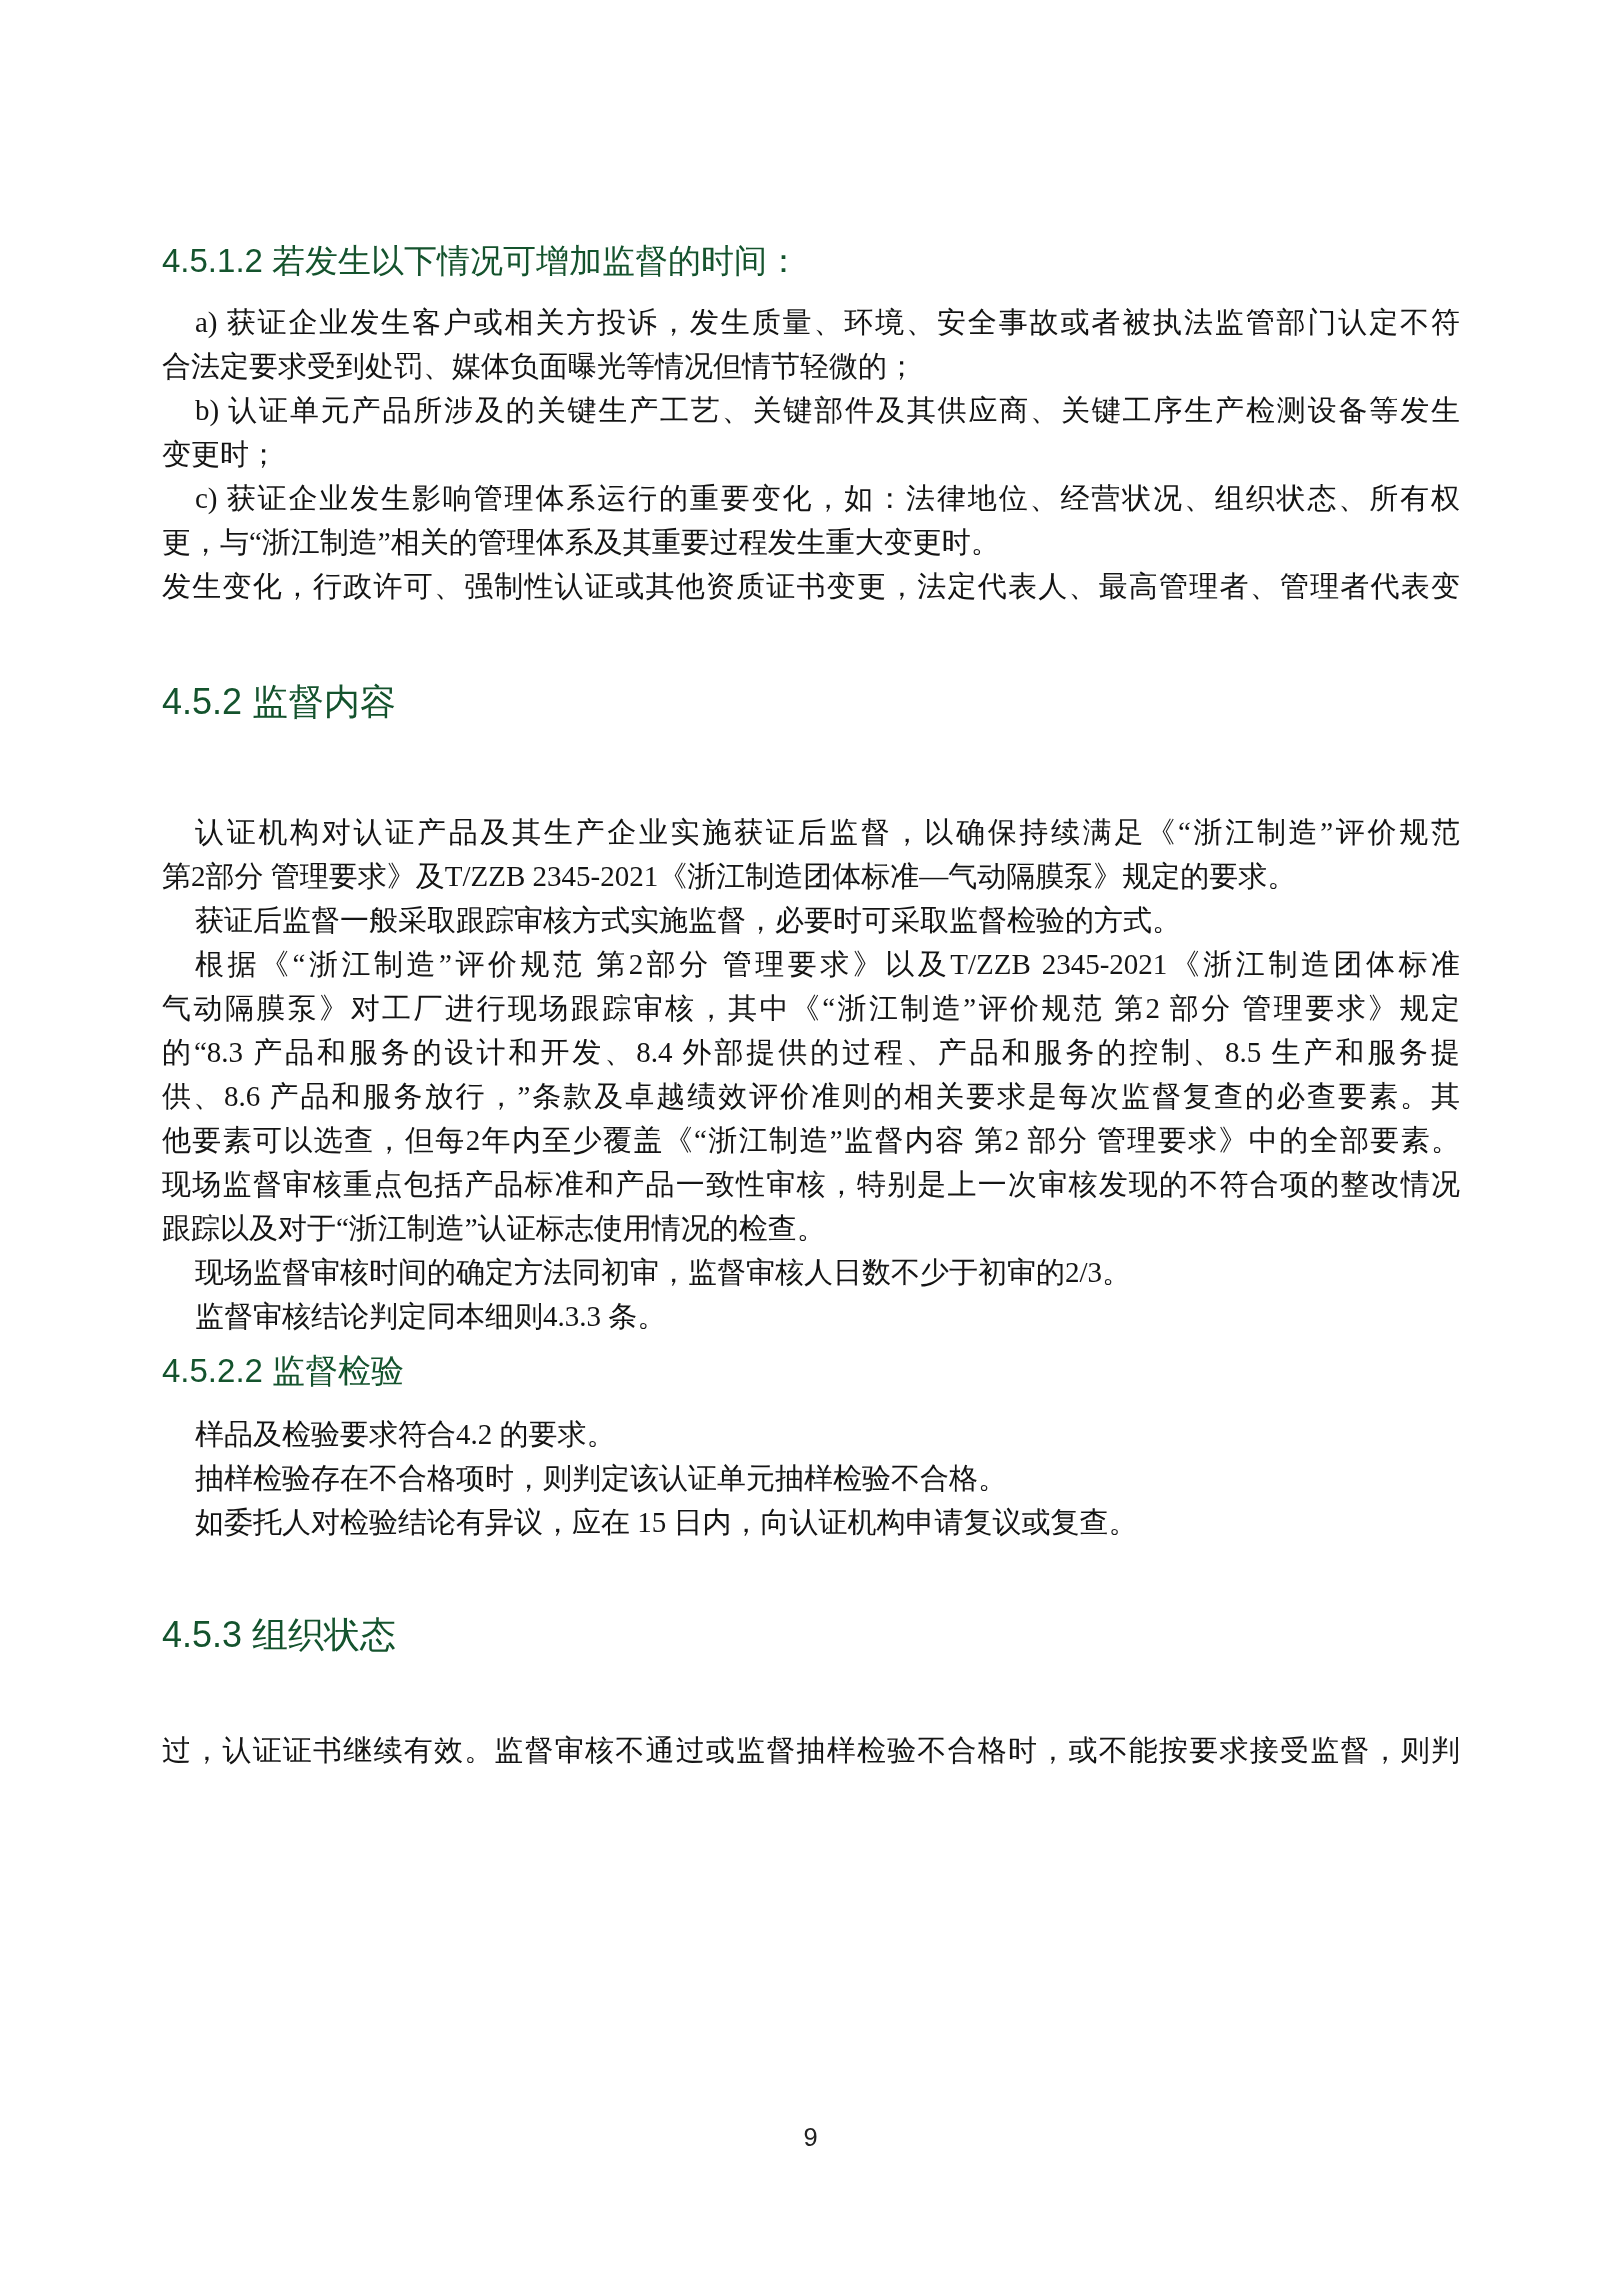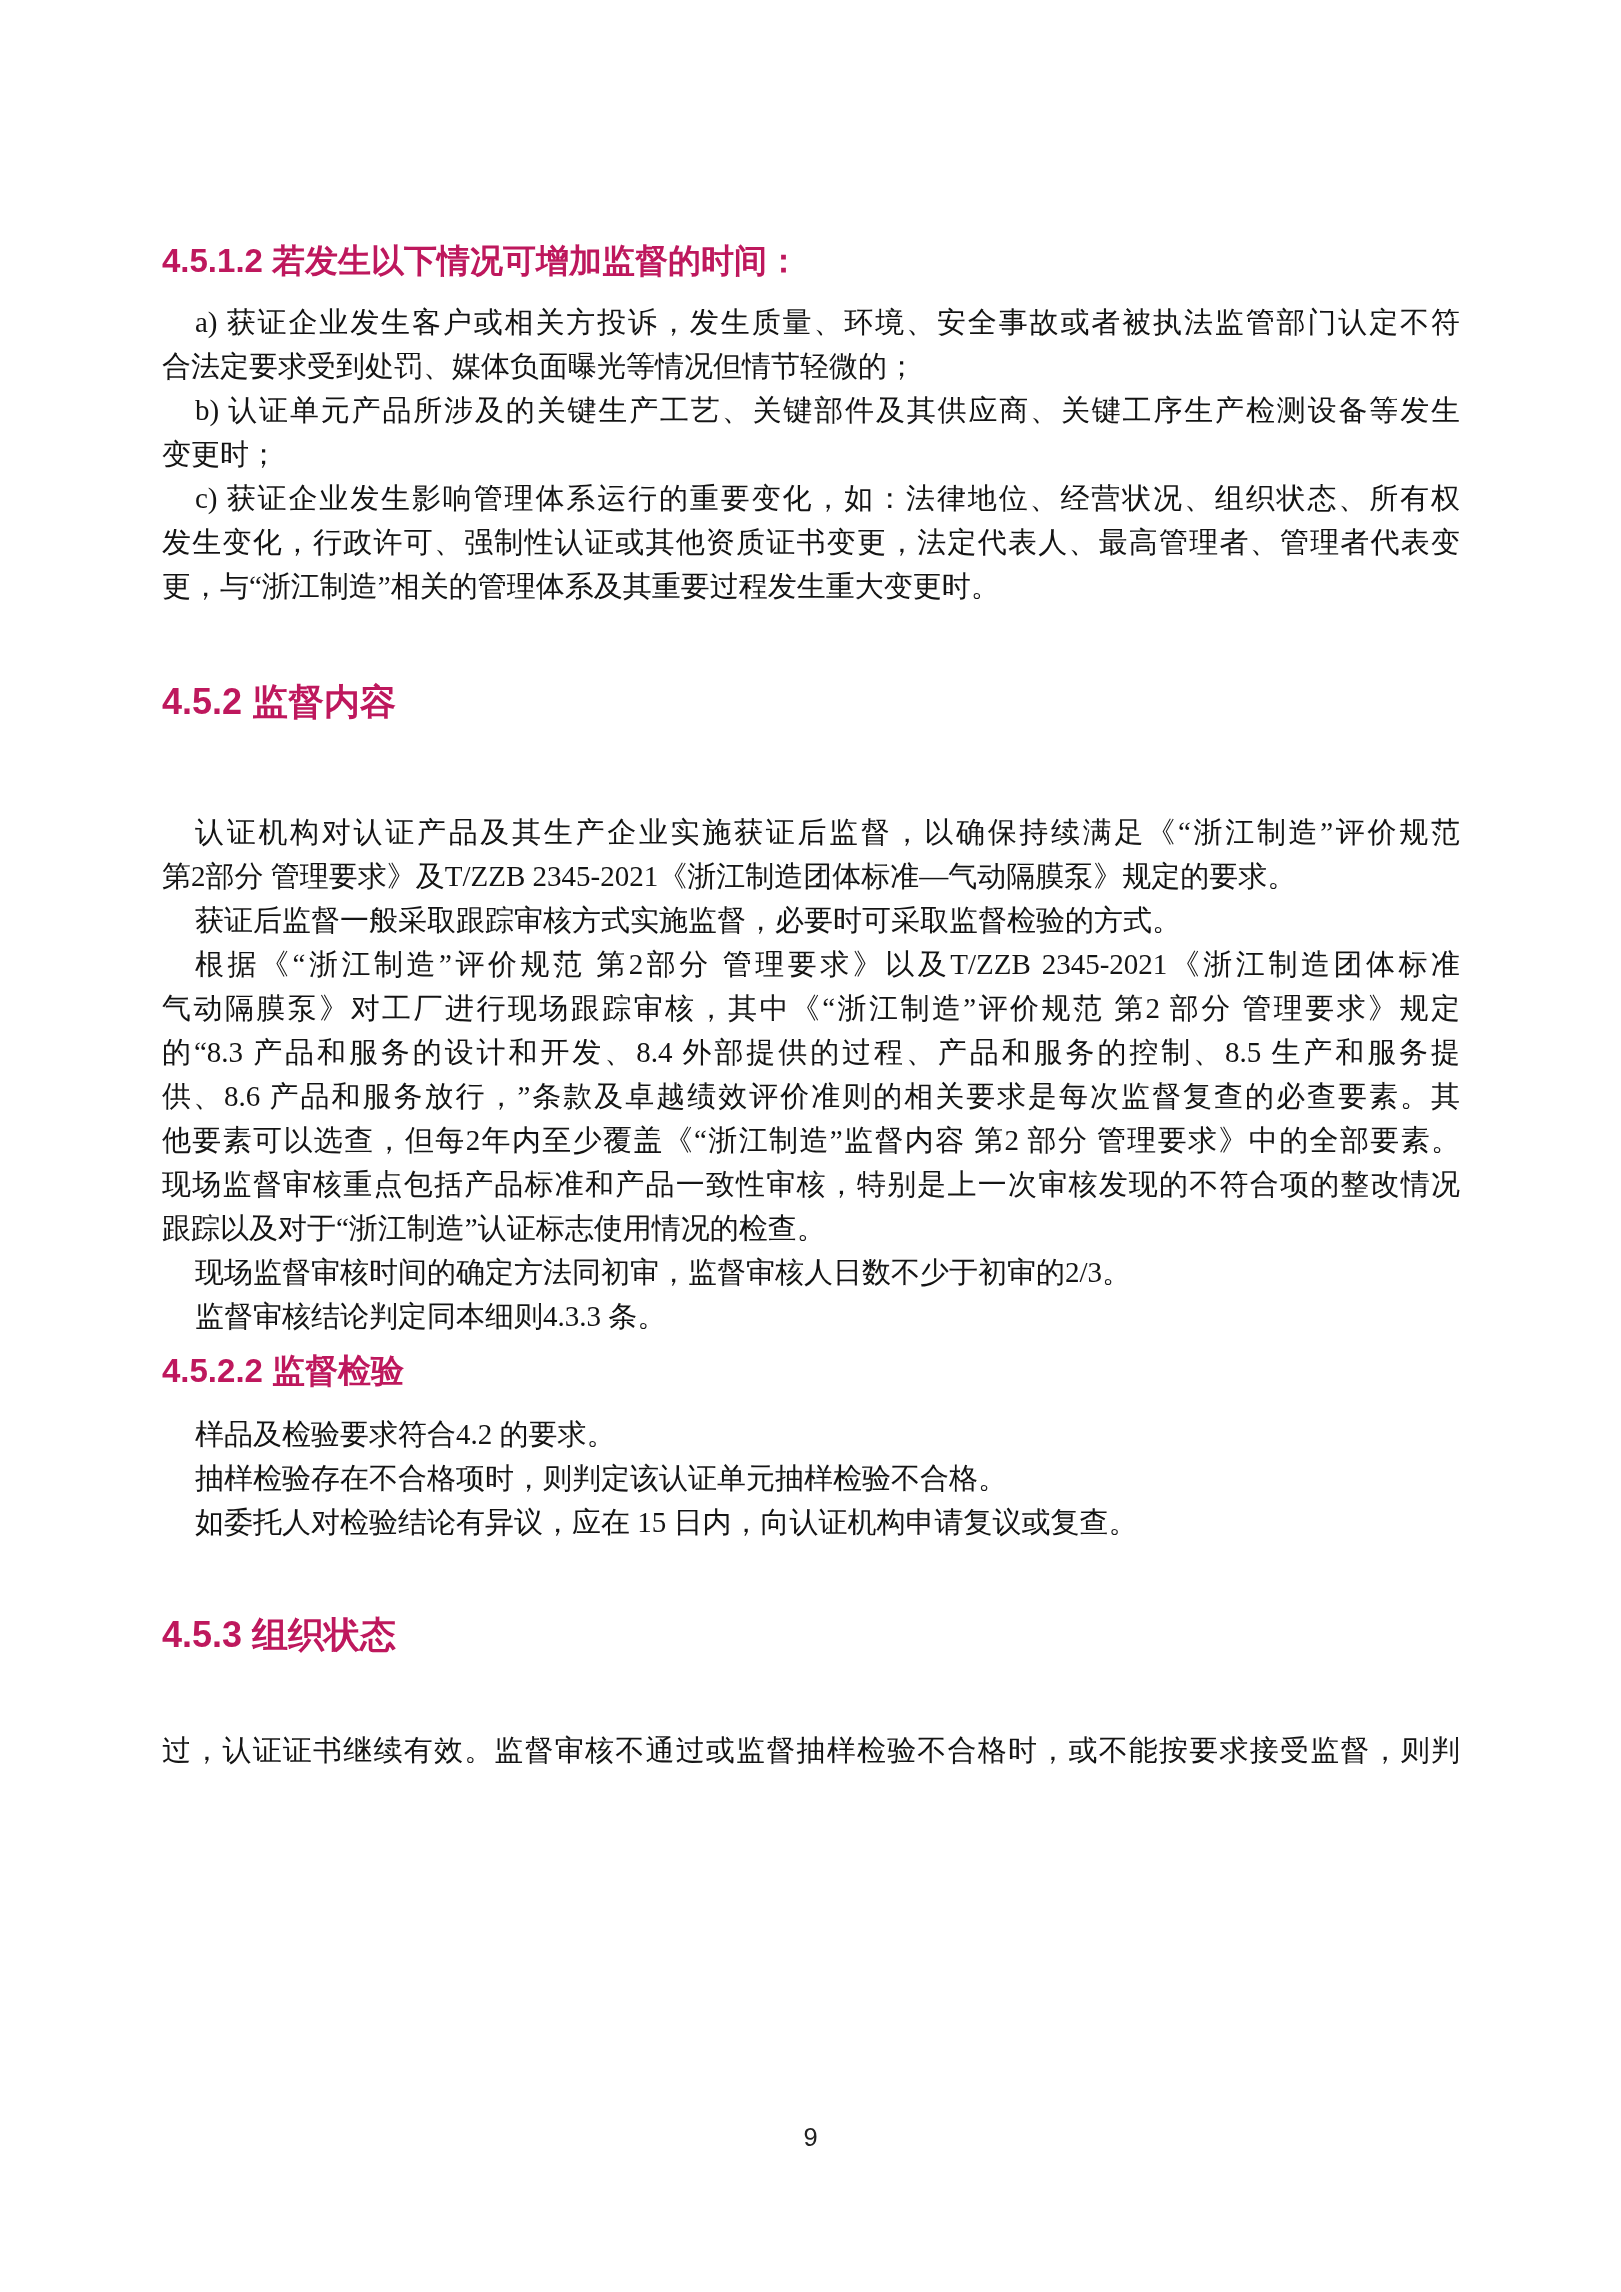--- a/index.html
+++ b/index.html
@@ -10,22 +10,22 @@
     margin:0 auto;
     background:#ffffff;
     box-sizing:border-box;
     padding:237px 161px 0 162px;
     font-family:"Liberation Serif","DejaVu Serif",serif;
     color:#141414;
     overflow:hidden;
   }
   .heading{
     font-family:"Liberation Sans","DejaVu Sans",sans-serif;
-    font-weight:bold;
-    color:#be185d;
+    font-weight:normal;
+    color:#14532d;
     white-space:nowrap;
   }
   .heading.sub{font-size:33px;line-height:47px;}
   .heading.sec{font-size:36px;line-height:49px;}
   .sec-1 .heading{margin:0 0 15.7px 0;}
   .sec-2 .heading{margin:69px 0 84px 0;}
   .sec-3 .heading{margin:59px 0 13.7px 0;}
   .sec-4 .heading{margin:9.8px 0 17.6px 0;}
   .sec-5 .heading{margin:66px 0 69px 0;}
   .para{margin:0;}
@@ -58,22 +58,22 @@
         <div class="para">
           <div class="line first fill">a) 获证企业发生客户或相关方投诉，发生质量、环境、安全事故或者被执法监管部门认定不符</div>
           <div class="line">合法定要求受到处罚、媒体负面曝光等情况但情节轻微的；</div>
         </div>
         <div class="para">
           <div class="line first fill">b) 认证单元产品所涉及的关键生产工艺、关键部件及其供应商、关键工序生产检测设备等发生</div>
           <div class="line">变更时；</div>
         </div>
         <div class="para">
           <div class="line first fill">c) 获证企业发生影响管理体系运行的重要变化，如：法律地位、经营状况、组织状态、所有权</div>
+          <div class="line">更，与“浙江制造”相关的管理体系及其重要过程发生重大变更时。</div>
           <div class="line fill">发生变化，行政许可、强制性认证或其他资质证书变更，法定代表人、最高管理者、管理者代表变</div>
-          <div class="line">更，与“浙江制造”相关的管理体系及其重要过程发生重大变更时。</div>
         </div>
       </section>
       <section class="sec-2">
         <div class="heading sec">4.5.2 监督内容</div>
         <div class="para">
           <div class="line first fill">认证机构对认证产品及其生产企业实施获证后监督，以确保持续满足《“浙江制造”评价规范</div>
           <div class="line">第2部分 管理要求》及T/ZZB 2345-2021《浙江制造团体标准—气动隔膜泵》规定的要求。</div>
         </div>
         <div class="para">
           <div class="line first">获证后监督一般采取跟踪审核方式实施监督，必要时可采取监督检验的方式。</div>

